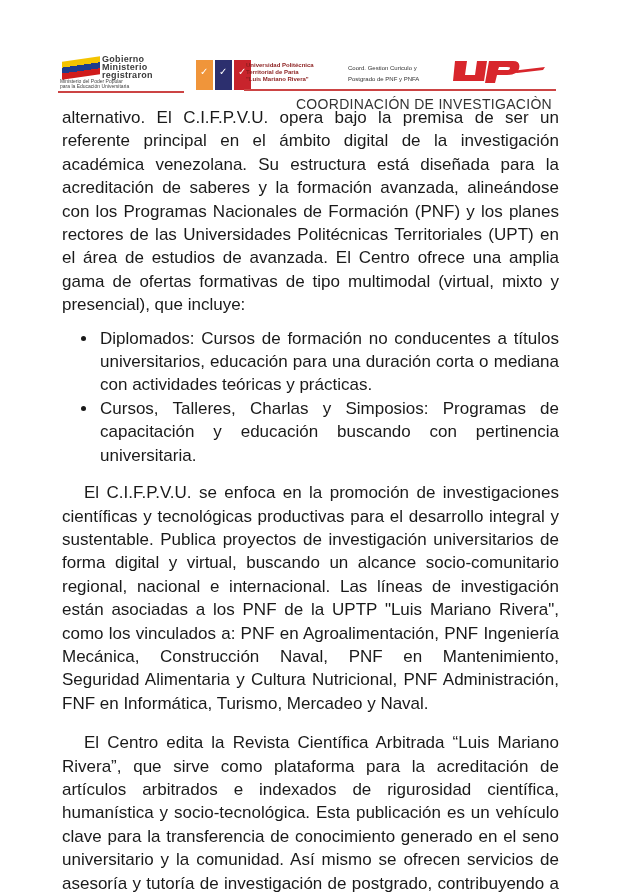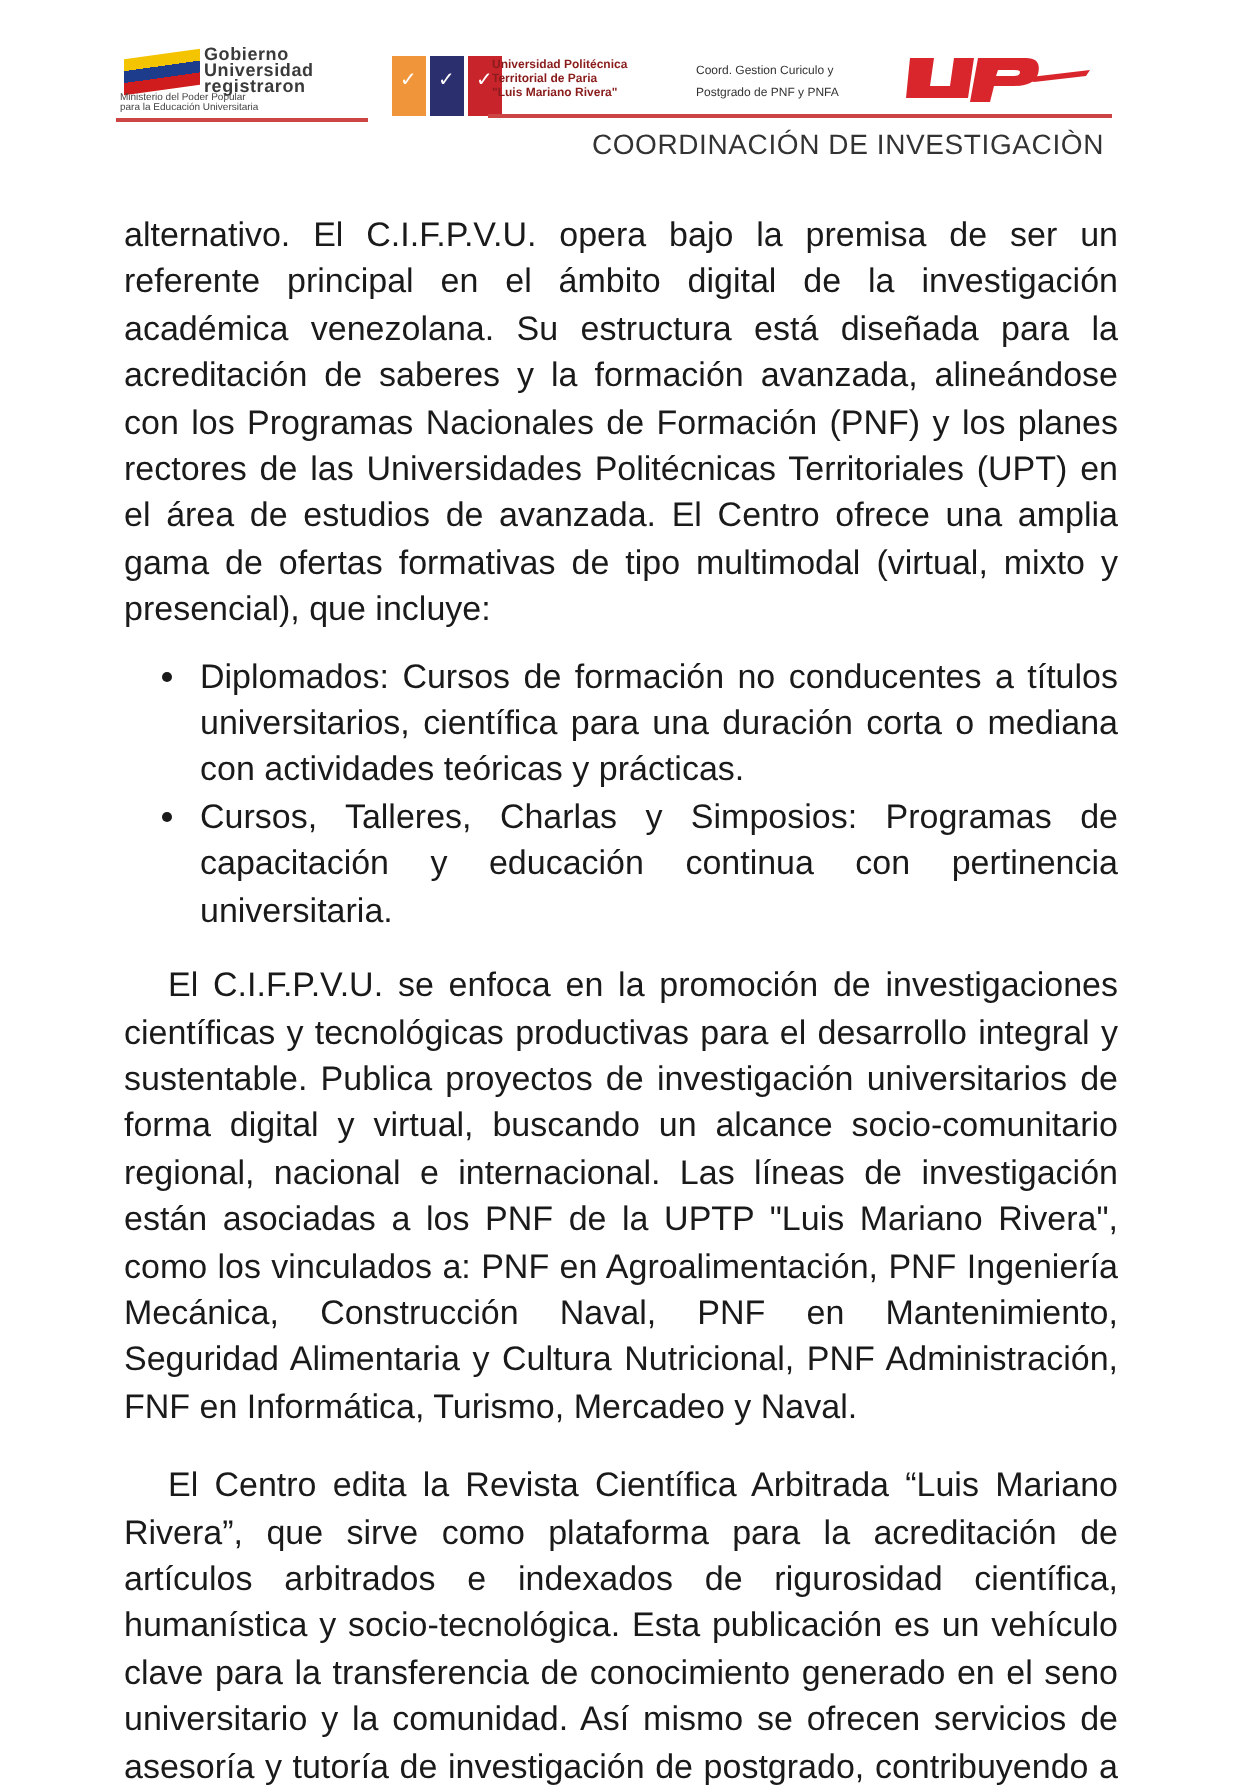--- a/index.html
+++ b/index.html
@@ -1,17 +1,17 @@
 <!DOCTYPE html>
 <html><head>
 <meta charset="utf-8">
 <style>
   html, body { margin:0; padding:0; background:#ffffff; }
   body { width:617px; height:894px; position:relative; overflow:hidden; font-family:"Liberation Sans", sans-serif; color:#1a1a1a; }
-  .header { position:absolute; left:58px; top:19px; width:500px; height:58px; }
+  .header { position:absolute; left:58px; top:51px; width:500px; height:58px; }
   .gov-flag { position:absolute; left:4px; top:8px; width:38px; height:18px; transform:skewY(-8deg);
     background:linear-gradient(#f4c400 0 33%, #1e3c8c 33% 66%, #d01c1c 66% 100%); }
   .gov-text { position:absolute; left:44px; top:4px; font-size:9px; font-weight:bold; line-height:8px; color:#3a3a3a; letter-spacing:0.3px; }
   .gov-sub { position:absolute; left:2px; top:28px; font-size:5px; line-height:5px; color:#444; }
   .gov-line { position:absolute; left:0; top:40px; width:126px; height:2px; background:#c44; }
   .squares { position:absolute; left:138px; top:9px; display:flex; gap:2px; }
   .sq { width:17px; height:30px; position:relative; }
   .sq span { position:absolute; left:4px; top:6px; color:#fff; font-size:10px; }
   .uni-text { position:absolute; left:188px; top:11px; font-size:6px; font-weight:bold; line-height:7px; color:#8a1c1c; }
   .coord-text { position:absolute; left:290px; top:12px; font-size:6px; line-height:11px; color:#333; }
@@ -26,21 +26,21 @@
   .content li { margin:0; padding-left:2px; }
   .content .gap { height:16px; }
 </style>
 </head>
 <body>
 
 <div class="header">
   <div class="gov-flag"></div>
   <div class="gov-text">
     <div>Gobierno</div>
-    <div>Universidad</div>
+    <div>Ministerio</div>
     <div>registraron</div>
   </div>
   <div class="gov-sub">
     <div>Ministerio del Poder Popular</div>
     <div>para la Educación Universitaria</div>
   </div>
   <div class="gov-line"></div>
 
   <div class="squares">
     <div class="sq" style="background:#f0953a">
@@ -70,19 +70,19 @@
     <path d="M38 4 L62 4 Q70 4 68 12 Q66 18 56 18 L46 18 L44 26 L34 26 Z M48 10 L47 13 L56 13 Q59 13 59 11 Q59 10 56 10 Z" fill="#d8262c"></path>
     <path d="M60 14 L94 10 L92 13 L66 16 Z" fill="#d8262c"></path>
   </svg>
   <div class="red-line"></div>
   <div class="coord-inv">COORDINACIÓN DE INVESTIGACIÒN</div>
 </div>
 
 <div class="content">
   <p>alternativo. El C.I.F.P.V.U. opera bajo la premisa de ser un referente principal en el ámbito digital de la investigación académica venezolana. Su estructura está diseñada para la acreditación de saberes y la formación avanzada, alineándose con los Programas Nacionales de Formación (PNF) y los planes rectores de las Universidades Politécnicas Territoriales (UPT) en el área de estudios de avanzada. El Centro ofrece una amplia gama de ofertas formativas de tipo multimodal (virtual, mixto y presencial), que incluye:</p>
   <ul>
-    <li>Diplomados: Cursos de formación no conducentes a títulos universitarios, científica para una duración corta o mediana con actividades teóricas y prácticas.</li>
-    <li>Cursos, Talleres, Charlas y Simposios: Programas de capacitación y educación continua con pertinencia universitaria.</li>
+    <li>Diplomados: Cursos de formación no conducentes a títulos universitarios, educación para una duración corta o mediana con actividades teóricas y prácticas.</li>
+    <li>Cursos, Talleres, Charlas y Simposios: Programas de capacitación y educación buscando con pertinencia universitaria.</li>
   </ul>
   <p class="indent">El C.I.F.P.V.U. se enfoca en la promoción de investigaciones científicas y tecnológicas productivas para el desarrollo integral y sustentable. Publica proyectos de investigación universitarios de forma digital y virtual, buscando un alcance socio-comunitario regional, nacional e internacional. Las líneas de investigación están asociadas a los PNF de la UPTP "Luis Mariano Rivera", como los vinculados a: PNF en Agroalimentación, PNF Ingeniería Mecánica, Construcción Naval, PNF en Mantenimiento, Seguridad Alimentaria y Cultura Nutricional, PNF Administración, FNF en Informática, Turismo, Mercadeo y Naval.</p>
   <div class="gap"></div>
   <p class="indent">El Centro edita la Revista Científica Arbitrada “Luis Mariano Rivera”, que sirve como plataforma para la acreditación de artículos arbitrados e indexados de rigurosidad científica, humanística y socio-tecnológica. Esta publicación es un vehículo clave para la transferencia de conocimiento generado en el seno universitario y la comunidad. Así mismo se ofrecen servicios de asesoría y tutoría de investigación de postgrado, contribuyendo a la formación profesional y a la generación de conocimiento con pertinencia social.  Es importante resaltar que se registraron 17 Centros de Investigación en la plataforma Reveca del Ministerio del Poder Popular para la Ciencia y Tecnología, desarrollando procesos que aportan significativamente al desarrollo sostenible y sustentable de la región de Paria.</p>
 </div>
 
 </body></html>

